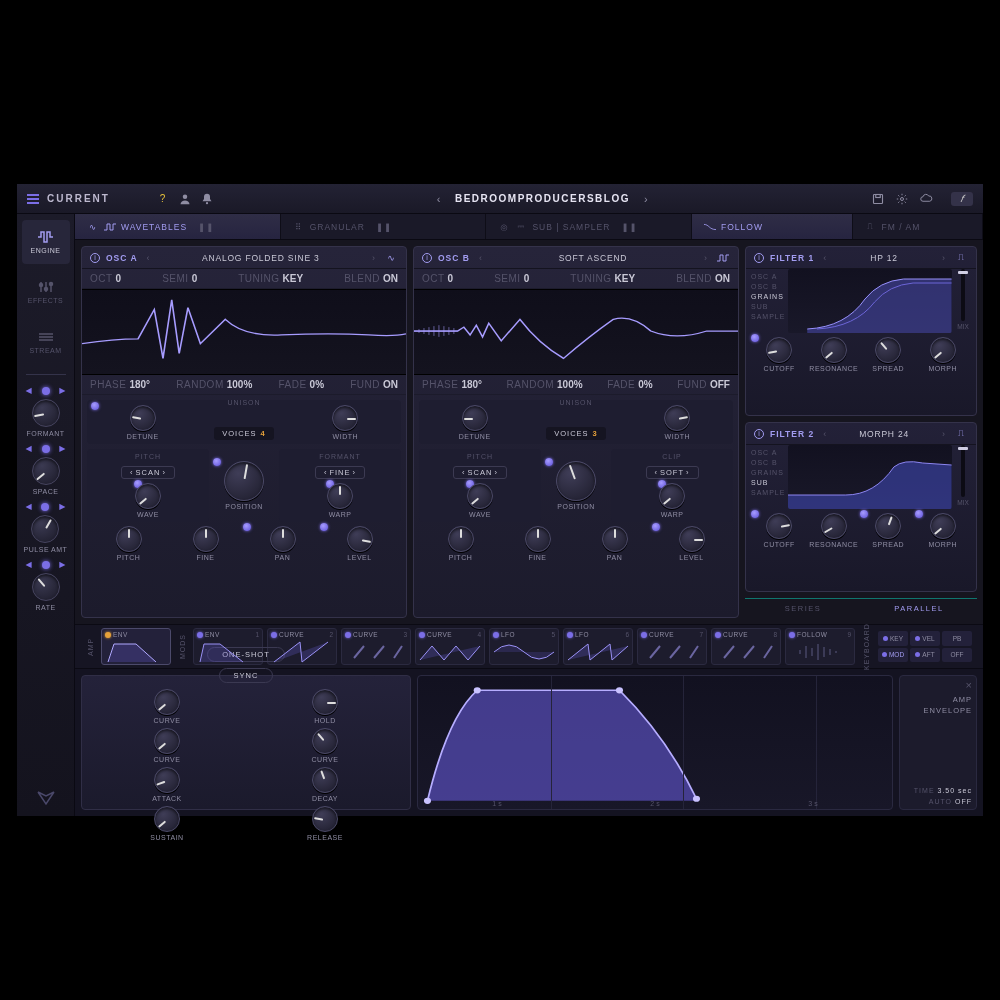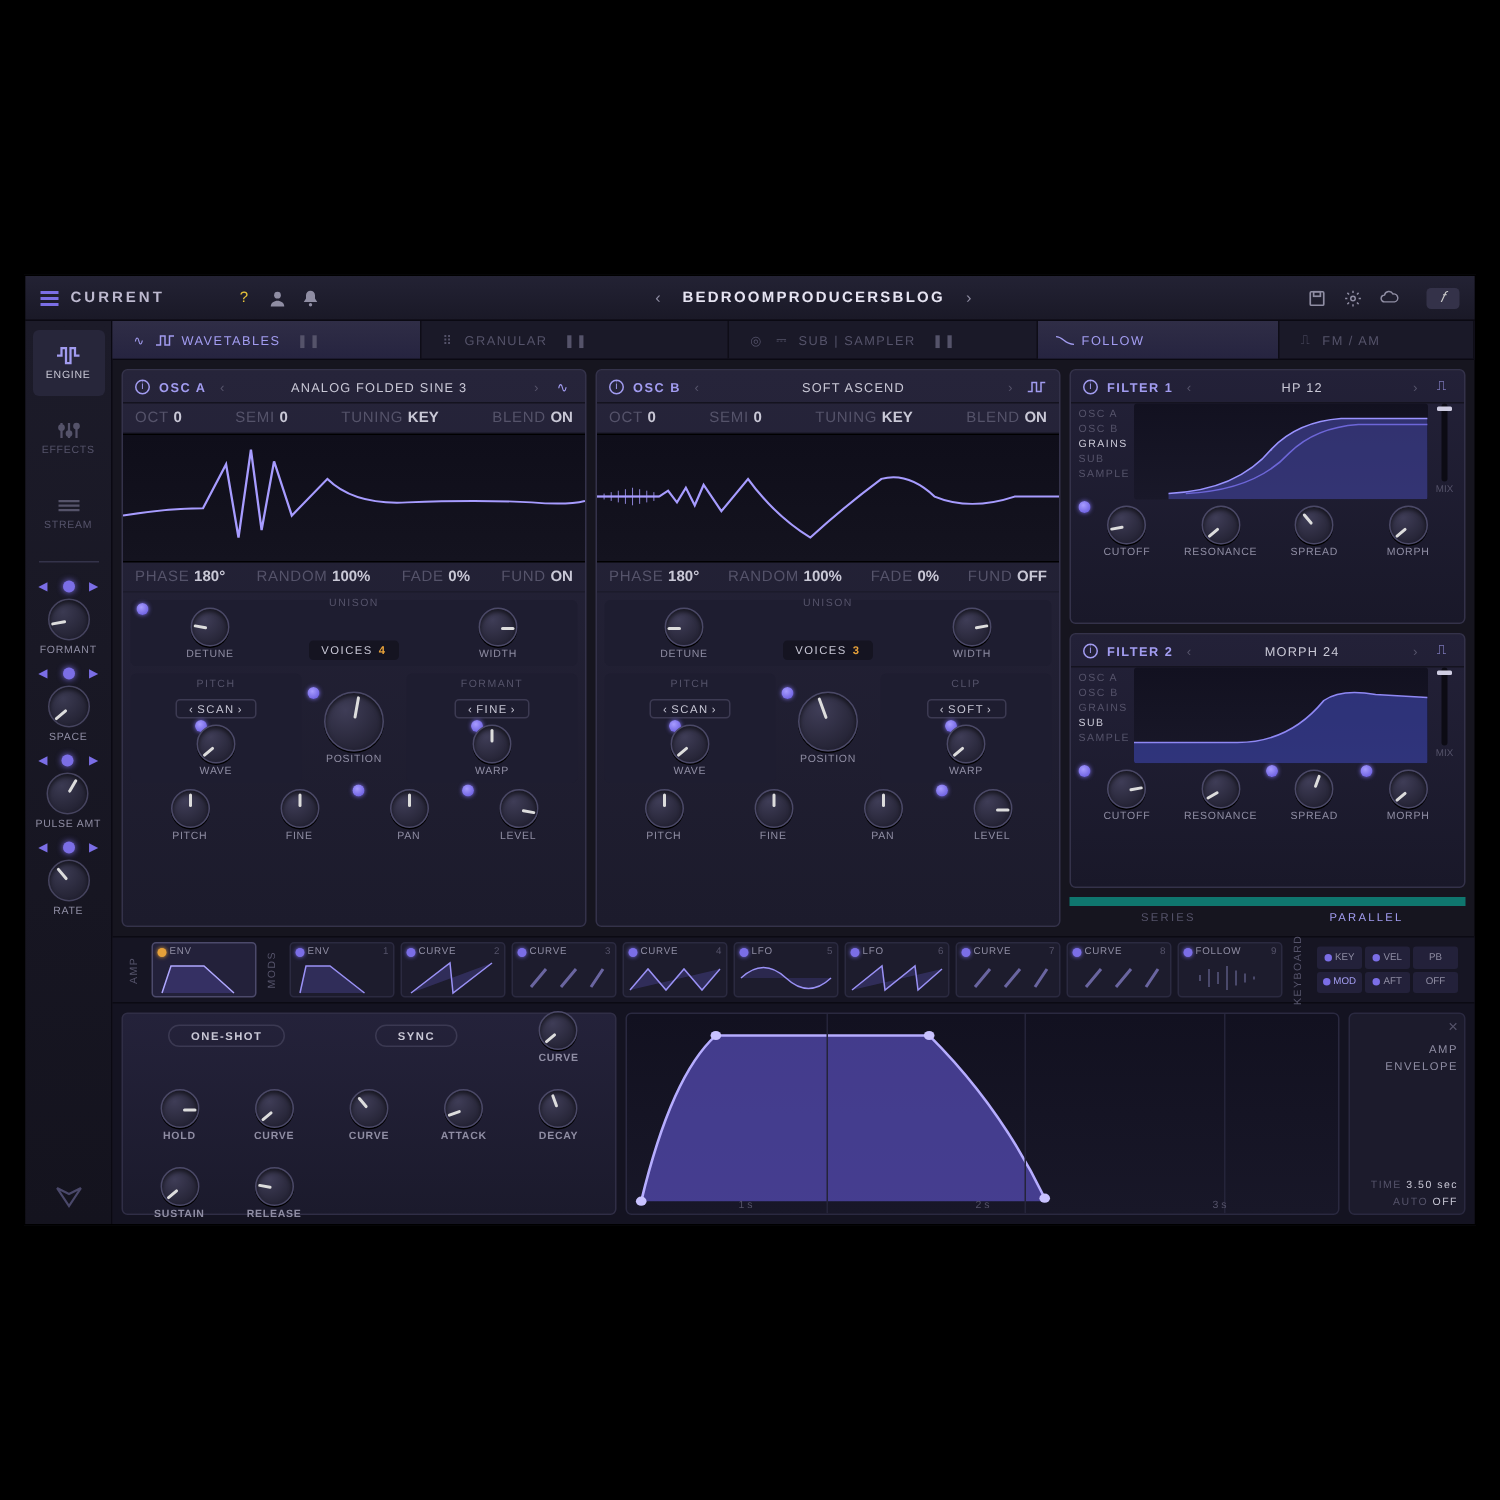--- a/index.html
+++ b/index.html
@@ -95,21 +95,21 @@
   .etab .ei { width:12px;height:12px; display:inline-flex;align-items:center;justify-content:center;}
   .etab.on { background: linear-gradient(#2f2d46,#262440); color: var(--accent-lt); }
   .etab .pause { margin-left:6px; color:var(--fg-2); letter-spacing:1px;}
   .etab.wide { flex:1.2; }
   .etab.flt { flex:0.9;}
   .etab.fm { flex:0.7;}
 
   
   .engine-area { flex:1; display:flex; gap:6px; padding:6px; min-height:0; }
   .osc-col { flex: 1 1 0; min-width:0; display:flex; flex-direction:column;}
-  .filter-col { width:264px; display:flex; flex-direction:column; gap:6px;}
+  .filter-col { width:232px; display:flex; flex-direction:column; gap:6px;}
 
   .panel {
     background: linear-gradient(#26243a,#1c1b2c);
     border:1px solid #34324a;
     border-radius:4px;
     display:flex; flex-direction:column;
   }
   .panel.deep { background: linear-gradient(#232138,#191829);}
   .osc-head { height:22px; display:flex; align-items:center; padding:0 8px; gap:6px; border-bottom:1px solid #14131f;}
   .headinfo { width:10px;height:10px; border:1px solid var(--accent-lt); border-radius:50%; display:flex;align-items:center;justify-content:center; color:var(--accent-lt); font-size:7px; cursor:pointer;}
@@ -148,21 +148,21 @@
   .filter-panel { flex:1; min-height:0; }
   .flist { display:flex; flex-direction:column; gap:1px; padding:3px 0 3px 5px; font-size:7px; letter-spacing:1px;}
   .flist div { color:var(--fg-2); cursor:pointer; padding:1px 0;}
   .flist div.on { color:var(--fg-0);}
   .filter-body { display:flex; padding:0 5px 0 0; gap:3px; align-items:stretch;}
   .filter-graph { flex:1; height:64px; background: linear-gradient(#121120,#191829); border-radius:2px; position:relative; overflow:hidden;}
   .vfader { width:16px; display:flex; flex-direction:column; align-items:center; gap:2px;}
   .vfader .track { width:4px; height:52px; background:#0c0b14; border-radius:2px; position:relative; cursor:pointer;}
   .vfader .thumb { position:absolute; width:10px; height:3px; background:#cfcde2; left:-3px; border-radius:1px;}
   .vfader .vl { font-size:6.5px; color:var(--fg-2);}
-  .route-row { height:20px; display:flex; border-top:6px solid #0f766e;}
+  .route-row { height:20px; display:flex; border-top:1px solid #0f766e;}
   .route-row div { flex:1; display:flex;align-items:center;justify-content:center; font-size:7.5px; letter-spacing:1.5px; cursor:pointer;}
   .route-row .sel { color:var(--accent-lt); }
   .route-row .unsel { color:var(--fg-2);}
 
   
   .mod-strip {
     height: 44px;
     display:flex; gap:0;
     padding: 0 6px; align-items:stretch;
     background: #161523;
@@ -185,21 +185,21 @@
 
   
   .env-area {
     height: 148px;
     display:flex; gap:6px;
     padding: 6px;
     background: #141321;
     border-top:1px solid #0b0a13;
   }
   .env-knobs { width:330px; background:linear-gradient(#24223a,#1b1a2c); border:1px solid #302e46; border-radius:4px; padding:6px 6px 4px 6px; display:flex; flex-direction:column; justify-content:center;}
-  .env-knob-grid { display:grid; grid-template-columns: repeat(5,1fr); grid-template-rows: auto auto auto; row-gap:17px; align-items:center; justify-items:center;font-weight:bold;}
+  .env-knob-grid { display:grid; grid-template-columns: repeat(2,1fr); grid-template-rows: auto auto auto; row-gap:4px; align-items:center; justify-items:center;}
   .env-tog { grid-column: span 2; font-size:7.5px; letter-spacing:1px; padding:2px 14px; border:1px solid #3b3952; border-radius:10px; color:var(--fg-0); cursor:pointer; margin-bottom:2px;}
   .env-graph { flex:1; background: linear-gradient(#121120,#181728); border:1px solid #2a2940; border-radius:4px; position:relative; overflow:hidden;}
   .env-right { width:78px; background:#1c1b2c; border:1px solid #2a2940; border-radius:4px; display:flex; flex-direction:column; padding:4px; gap:4px;}
   .env-close { align-self:flex-end; color:var(--fg-2); cursor:pointer; font-size:11px; line-height:10px;}
   .env-rt { font-size:7px; color:var(--fg-2); letter-spacing:1px; text-align:right; margin-top:auto;}
   .env-rt .v { color:var(--fg-0);}
   .env-r-title { color:var(--fg-1); letter-spacing:1px; font-size:7.5px; text-align:right; line-height:11px;}
   .env-time-ticks { position:absolute; bottom:2px; left:0; right:0; display:flex; justify-content:space-around; font-size:7px; color:var(--fg-2);}
   .grid-v { position:absolute; top:0; bottom:0; width:1px; background:#25243a;}
 </style>

